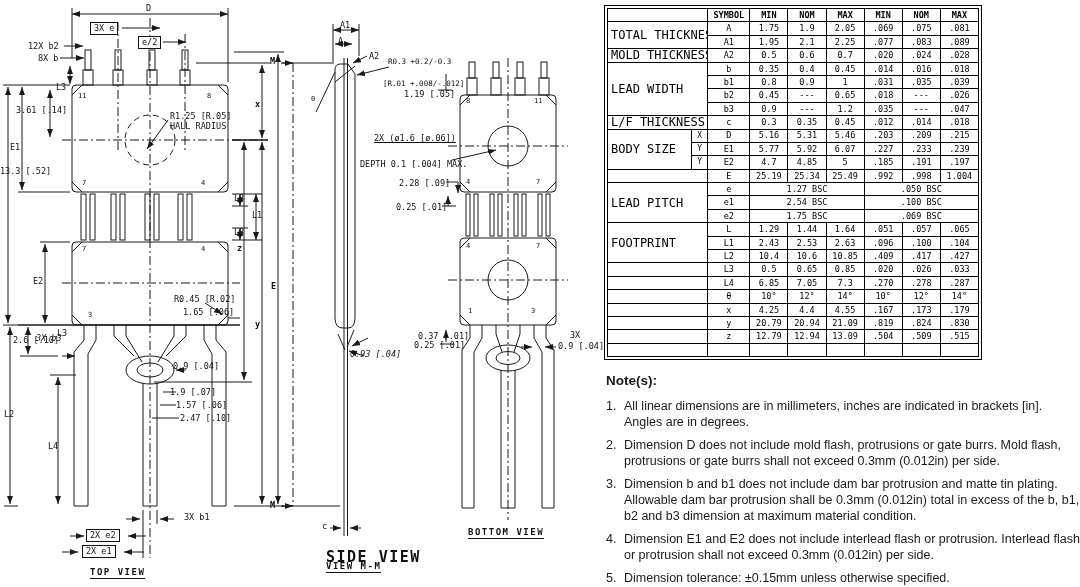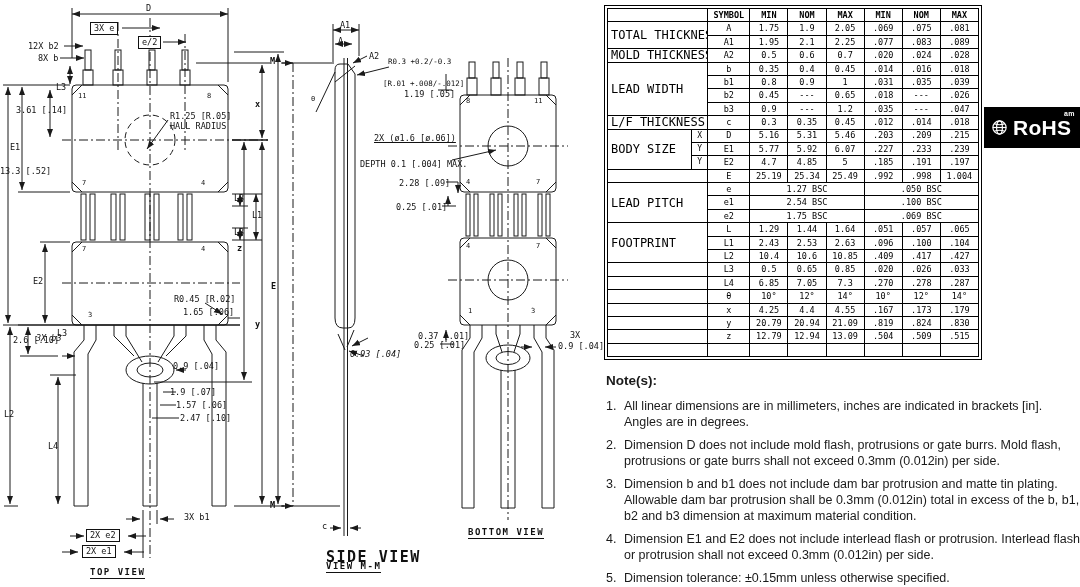--- a/index.html
+++ b/index.html
@@ -572,34 +572,20 @@
             <td></td>
             <td></td>
             <td></td>
             <td></td>
             <td></td>
           </tr>
         </tbody>
     </table>
   </div>
 
-  <div class="badge" id="rohs" style="background: rgb(0, 0, 0); color: rgb(255, 255, 255);">
-    <span class="logo">am</span>
-    <div class="row">
-      <svg width="17" height="17" viewBox="0 0 20 20">
-        <g stroke="#fff" fill="none" stroke-width="1.4">
-          <circle cx="10" cy="10" r="7.8"></circle>
-          <ellipse cx="10" cy="10" rx="3.4" ry="7.8"></ellipse>
-          <line x1="2.2" y1="10" x2="17.8" y2="10"></line>
-          <path d="M3.4,5.5 Q10,8 16.6,5.5 M3.4,14.5 Q10,12 16.6,14.5"></path>
-        </g>
-      </svg>
-      <span class="lab">RoHS</span>
-    </div>
-  </div>
 
   <div id="notes">
     <div class="title">Note(s):</div>
     <div>
         <div class="note">
           <span class="n">1.</span>
           <span class="t">All linear dimensions are in millimeters, inches are indicated in brackets [in]. Angles are in degrees.</span>
         </div>
         <div class="note">
           <span class="n">2.</span>

